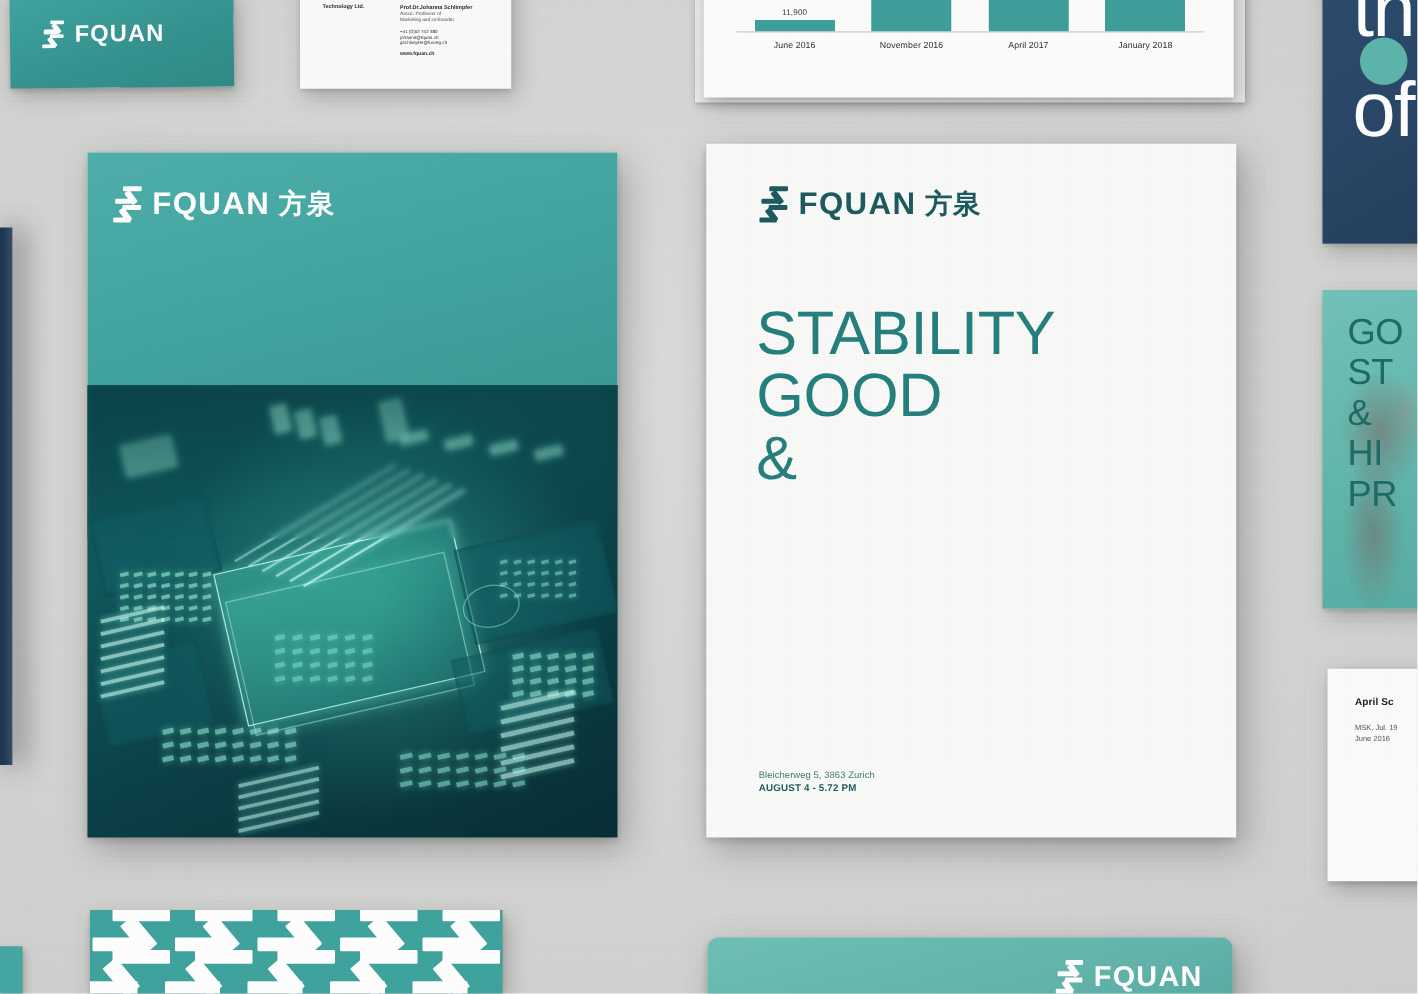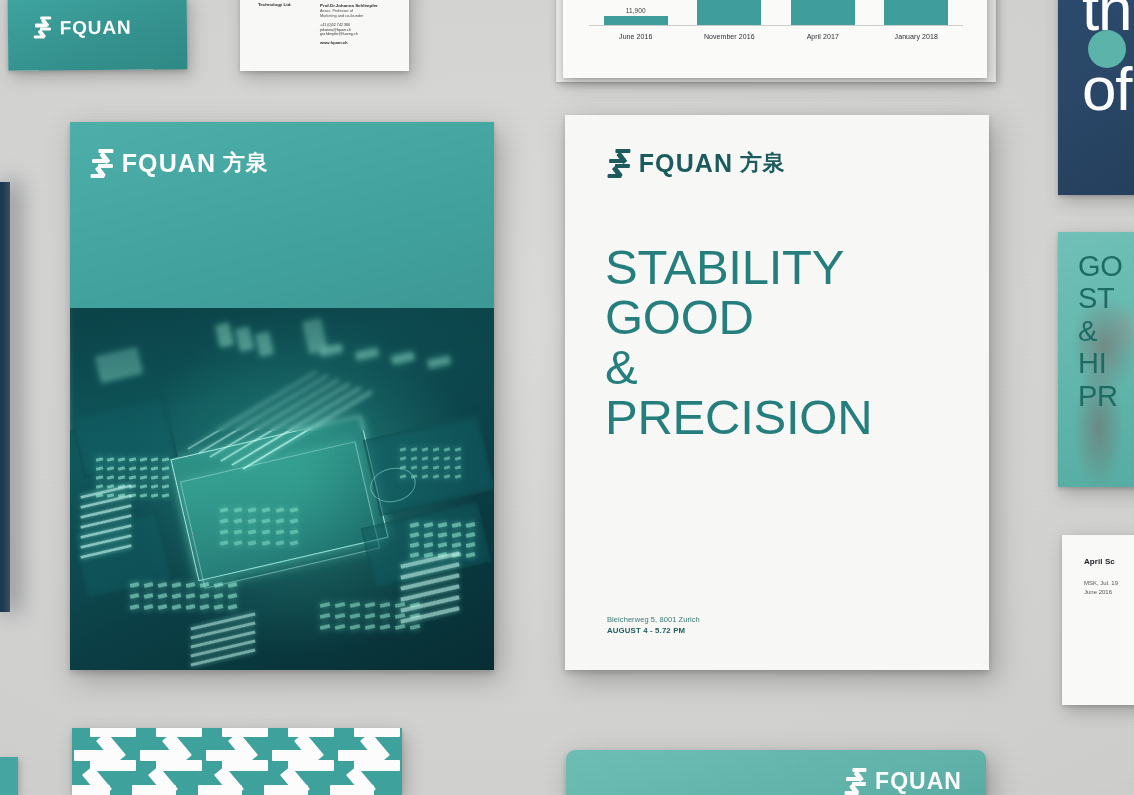--- a/index.html
+++ b/index.html
@@ -585,24 +585,23 @@
           <span class="bar" style="left: 7.5px; top: 17.4px; width: 5px; height: 11.6px; background: rgb(28, 92, 94); transform: rotate(-38deg);"></span>
           <span class="bar" style="left: 0.5px; top: 24.505px; width: 14.5px; height: 4.495px; background: rgb(28, 92, 94);"></span>
         </span>
       <span class="logo-wordmark" style="color: rgb(28, 92, 94);">FQUAN</span>
       <span class="logo-cn" style="color: rgb(28, 92, 94);">方泉</span>
     </div>
     <div class="poster-headline" id="poster-headline">
         <span>STABILITY</span>
         <span>GOOD</span>
         <span>&amp;</span>
-        <span>PRECISION</span>
       </div>
     <div class="poster-footer">
-      <div class="addr">Bleicherweg 5, 8001 Zurich</div>
+      <div class="addr">Bleicherweg 5, 3863 Zurich</div>
       <div class="when">AUGUST 4 - 5.72 PM</div>
     </div>
   </div>
 
   <div class="piece sh-md" id="navy-poster">
     <div class="np-t1">th</div>
     <div class="np-dot"></div>
     <div class="np-t2">of</div>
   </div>
 

